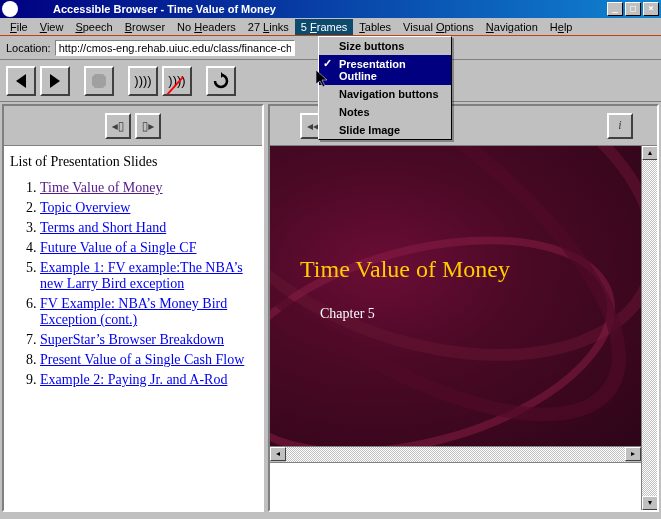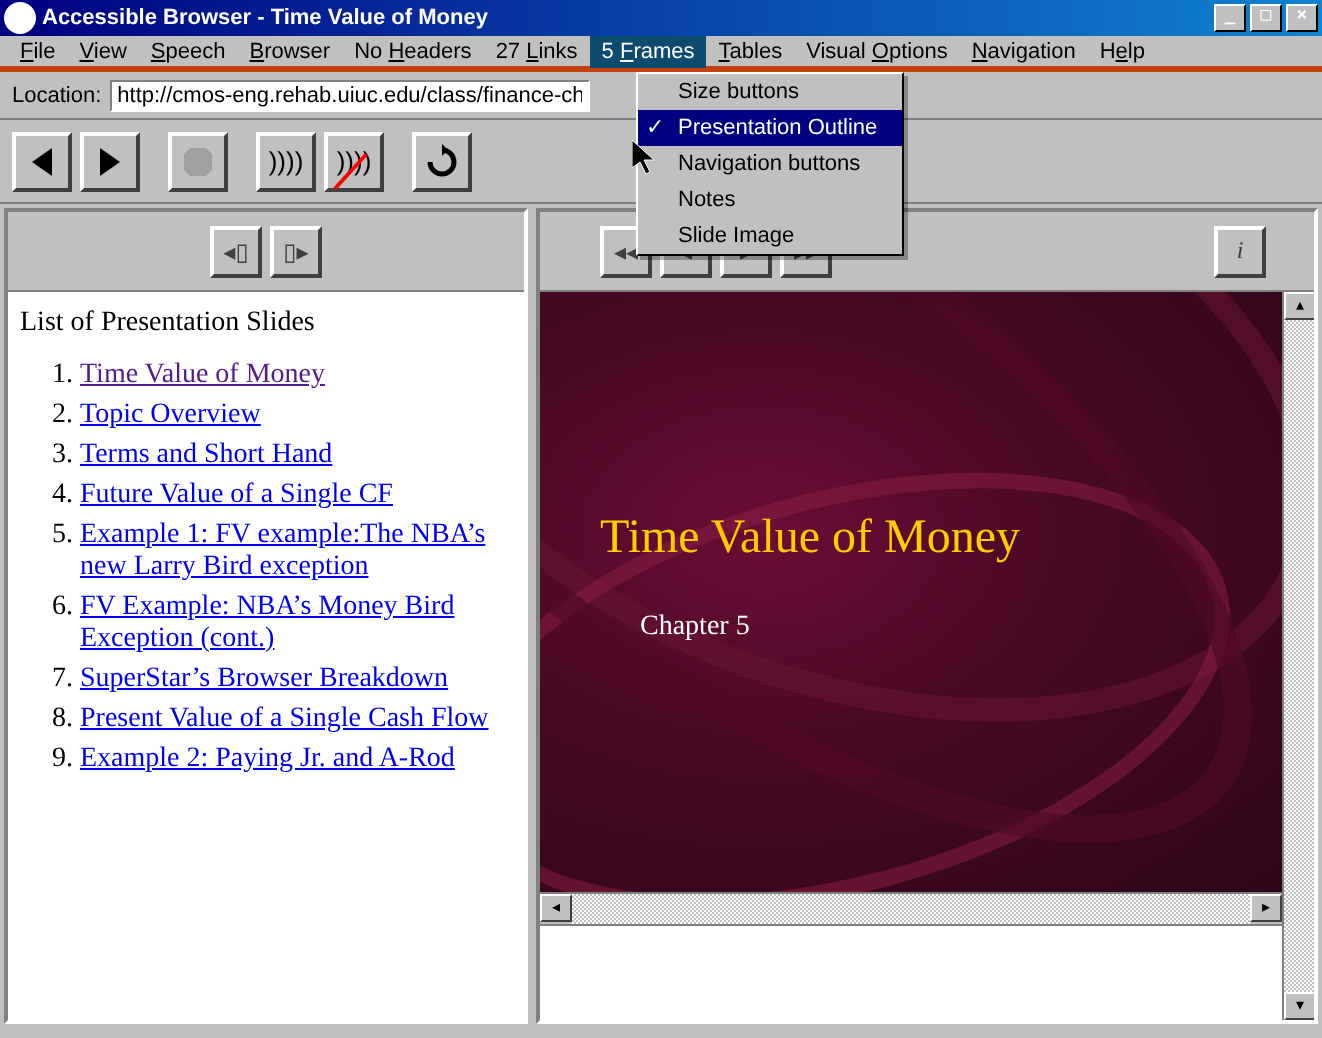--- a/index.html
+++ b/index.html
@@ -12,20 +12,21 @@
   overflow: hidden;
 }
 .titlebar {
   background: linear-gradient(to right, #000080, #1084d0);
   color: white;
   height: 18px;
   display: flex;
   align-items: center;
   padding: 1px 2px;
   font-weight: bold;
+  gap: 32px;
 }
 .titlebar-icon {
   width: 16px;
   height: 16px;
   margin-right: 3px;
   background: #fff;
   border-radius: 50%;
   display: inline-block;
 }
 .titlebar-text { flex: 1; font-size: 11px; }
@@ -40,21 +41,21 @@
   line-height: 10px;
   text-align: center;
   cursor: pointer;
 }
 .menubar {
   background: #c0c0c0;
   height: 18px;
   display: flex;
   align-items: center;
   padding: 0 4px;
-  border-bottom: 3px solid #c2410c;
+  border-bottom: 1px solid #c2410c;
   gap: 0;
   position: relative;
 }
 .menu-item {
   padding: 2px 6px;
   cursor: pointer;
 }
 .menu-item u { text-decoration: underline; }
 .menu-item.open {
   background: #0c4a6e;
@@ -63,20 +64,21 @@
 .dropdown {
   position: absolute;
   top: 36px;
   left: 318px;
   background: #c0c0c0;
   border: 1px solid;
   border-color: #fff #000 #000 #fff;
   box-shadow: 2px 2px 0 rgba(0,0,0,0.3);
   z-index: 100;
   width: 134px;
+  font-weight: bold;
 }
 .dropdown-item {
   padding: 3px 6px 3px 20px;
   cursor: pointer;
   position: relative;
   font-size: 11px;
 }
 .dropdown-item.selected {
   background: #000080;
   color: white;

